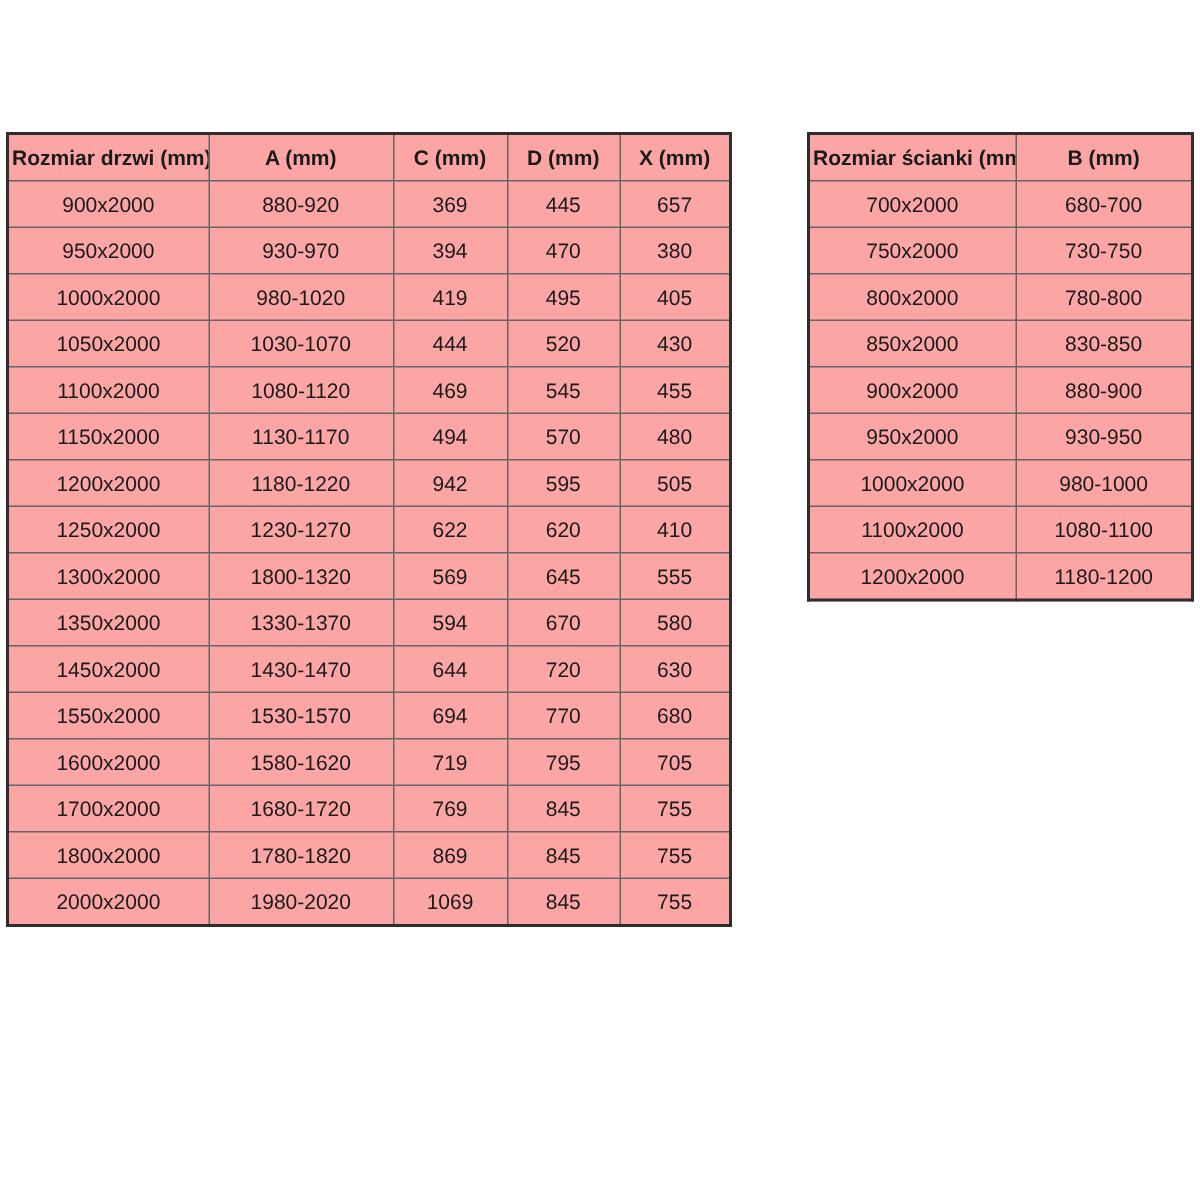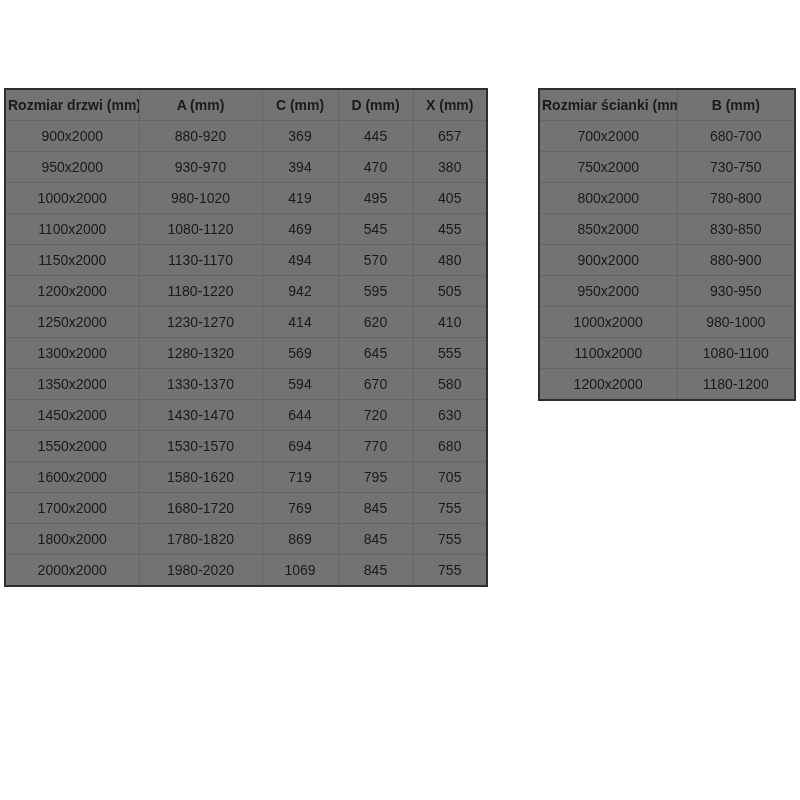--- a/index.html
+++ b/index.html
@@ -11,21 +11,21 @@
     position: relative;
     width: 800px;
     height: 800px;
     font-family: "Liberation Sans", sans-serif;
     color: #1a1a1a;
   }
   table.spec-table {
     position: absolute;
     border-collapse: collapse;
     table-layout: fixed;
-    background: #737373;
+    background: #fca5a5;
     border: 2px solid #2e2e2e;
   }
   table.spec-table th,
   table.spec-table td {
     border: 1px solid #666666;
     text-align: center;
     vertical-align: middle;
     font-size: 14px;
     height: 30px;
     padding: 0 2px;
@@ -82,20 +82,27 @@
         <td>380</td>
       </tr>
       <tr>
         <td>1000x2000</td>
         <td>980-1020</td>
         <td>419</td>
         <td>495</td>
         <td>405</td>
       </tr>
       <tr>
+        <td>1050x2000</td>
+        <td>1030-1070</td>
+        <td>444</td>
+        <td>520</td>
+        <td>430</td>
+      </tr>
+      <tr>
         <td>1100x2000</td>
         <td>1080-1120</td>
         <td>469</td>
         <td>545</td>
         <td>455</td>
       </tr>
       <tr>
         <td>1150x2000</td>
         <td>1130-1170</td>
         <td>494</td>
@@ -105,27 +112,27 @@
       <tr>
         <td>1200x2000</td>
         <td>1180-1220</td>
         <td>942</td>
         <td>595</td>
         <td>505</td>
       </tr>
       <tr>
         <td>1250x2000</td>
         <td>1230-1270</td>
-        <td>414</td>
+        <td>622</td>
         <td>620</td>
         <td>410</td>
       </tr>
       <tr>
         <td>1300x2000</td>
-        <td>1280-1320</td>
+        <td>1800-1320</td>
         <td>569</td>
         <td>645</td>
         <td>555</td>
       </tr>
       <tr>
         <td>1350x2000</td>
         <td>1330-1370</td>
         <td>594</td>
         <td>670</td>
         <td>580</td>

